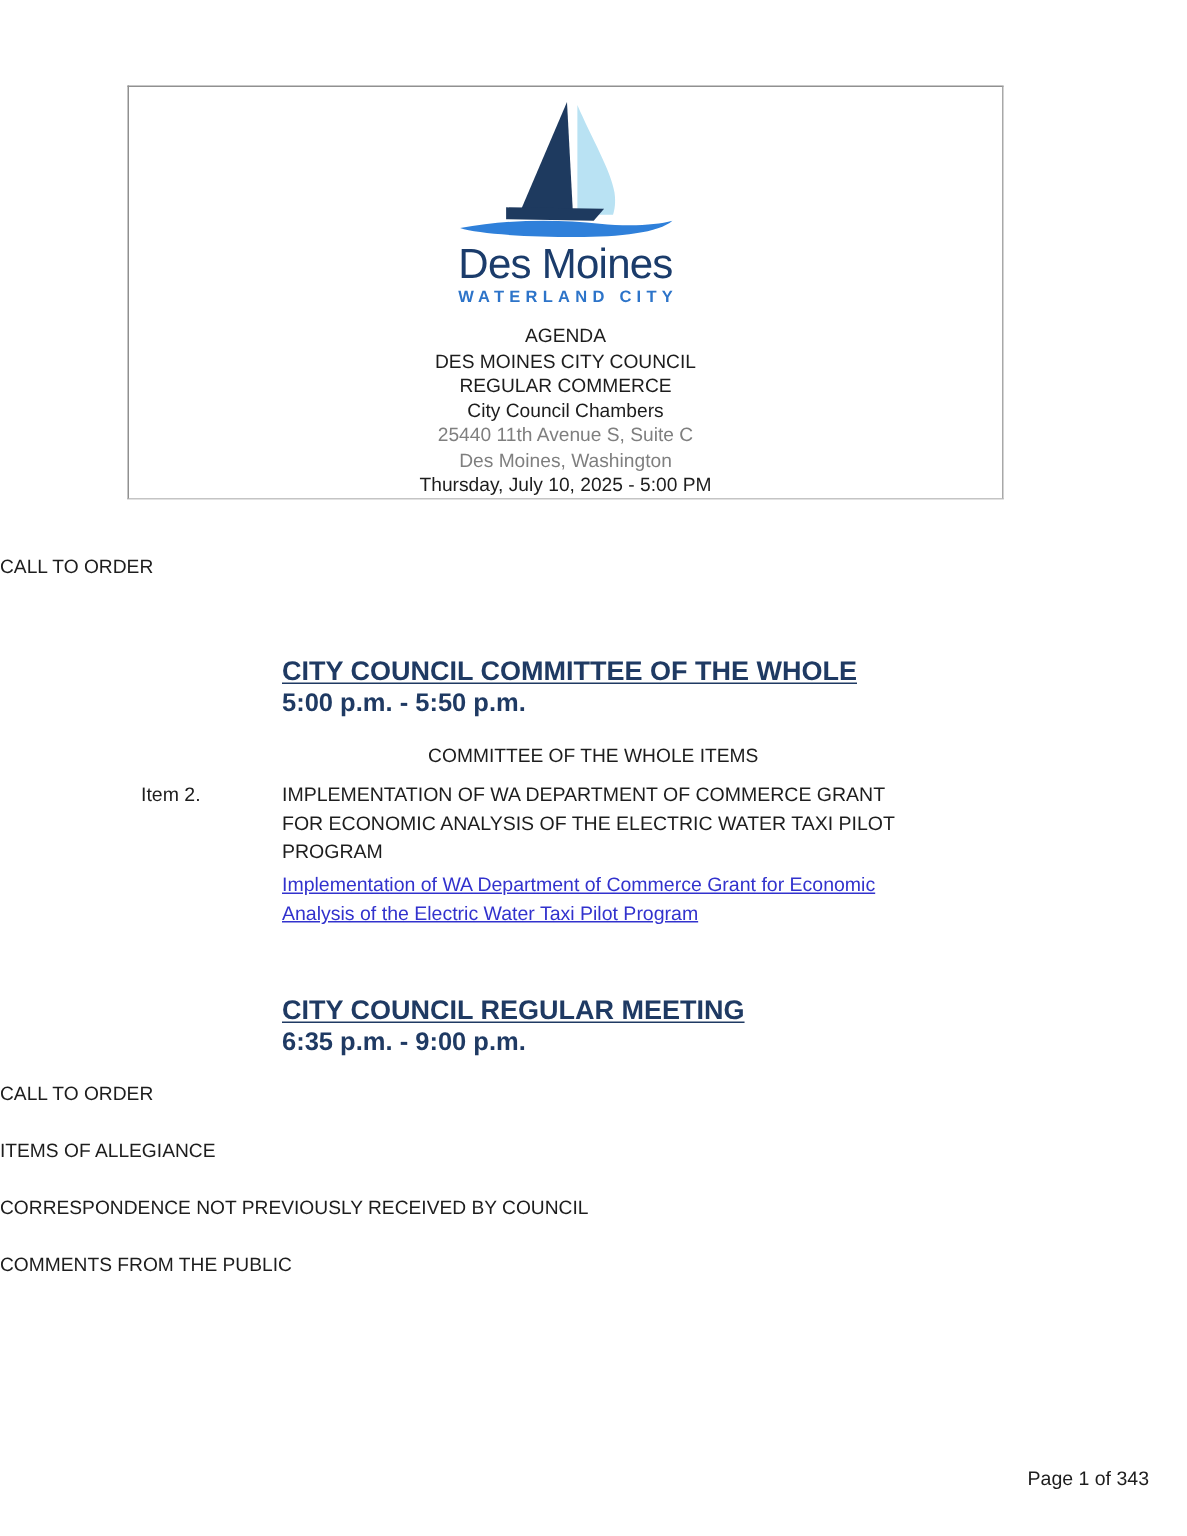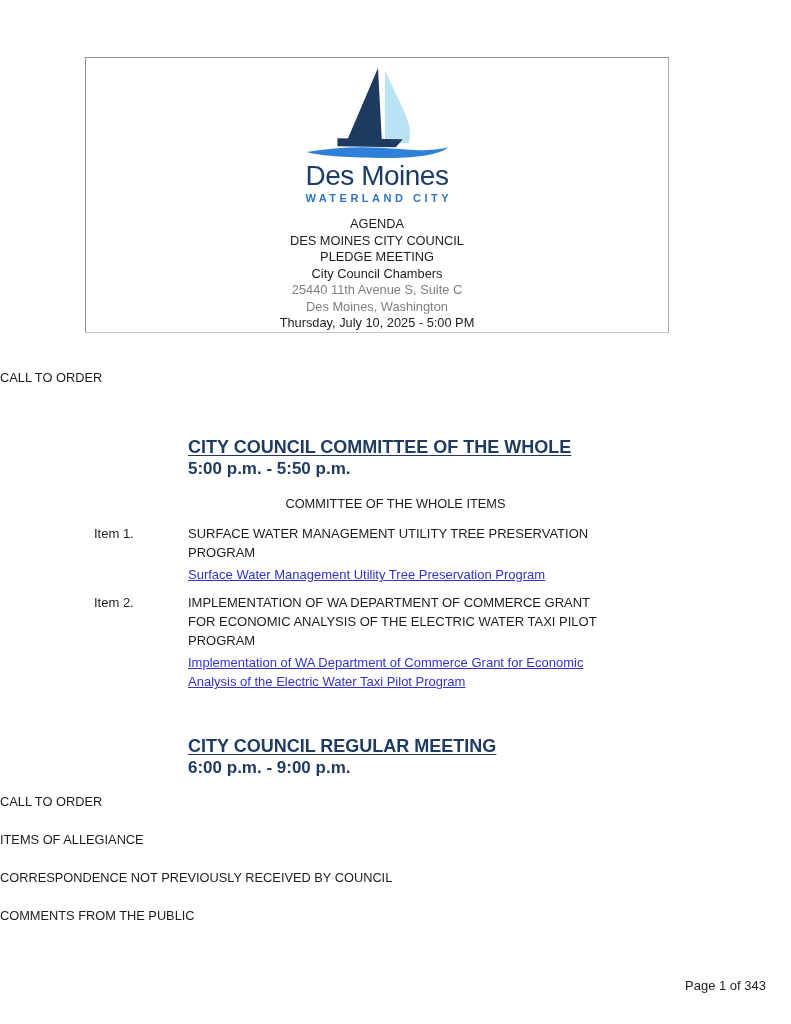--- a/index.html
+++ b/index.html
@@ -126,56 +126,49 @@
         <path d="M 83,7 C 92,28 106,52 108,66 C 109,73 108,78 107,81 L 83,81 Z" fill="var(--sail-light)"></path>
         <path d="M 35,76 L 101,77 L 94,85 L 35,84 Z" fill="var(--sail-dark)"></path>
         <path d="M 4,90 C 35,84 70,84 98,87 C 118,89 136,88 147,85 C 138,93 112,96 82,96 C 50,96 16,94 4,90 Z" fill="var(--wave-blue)"></path>
       </svg>
       <div class="brand-wordmark">Des Moines</div>
       <div class="brand-tagline">WATERLAND CITY</div>
     </div>
     <div class="meeting-info">
       <div class="mi-line">AGENDA</div>
       <div class="mi-line">DES MOINES CITY COUNCIL</div>
-      <div class="mi-line">PLEDGE MEETING</div>
+      <div class="mi-line">REGULAR COMMERCE</div>
       <div class="mi-line">City Council Chambers</div>
       <div class="mi-line muted">25440 11th Avenue S, Suite C</div>
       <div class="mi-line muted">Des Moines, Washington</div>
       <div class="mi-line">Thursday, July 10, 2025 - 5:00 PM</div>
     </div>
   </div>
 
   <div class="h-bold call-top">CALL TO ORDER</div>
 
   <div class="session session-1">
     <div><span class="session-title">CITY COUNCIL COMMITTEE OF THE WHOLE</span></div>
     <div class="session-time">5:00 p.m. - 5:50 p.m.</div>
   </div>
 
   <div class="h-bold items-heading">COMMITTEE OF THE WHOLE ITEMS</div>
 
-  <div class="agenda-item item-1">
-    <div class="item-label">Item 1.</div>
-    <div class="item-body">
-      <div class="item-title">SURFACE WATER MANAGEMENT UTILITY TREE PRESERVATION PROGRAM</div>
-      <a class="item-link" href="#">Surface Water Management Utility Tree Preservation Program</a>
-    </div>
-  </div>
 
   <div class="agenda-item item-2">
     <div class="item-label">Item 2.</div>
     <div class="item-body">
       <div class="item-title">IMPLEMENTATION OF WA DEPARTMENT OF COMMERCE GRANT FOR ECONOMIC ANALYSIS OF THE ELECTRIC WATER TAXI PILOT PROGRAM</div>
       <a class="item-link" href="#">Implementation of WA Department of Commerce Grant for Economic Analysis of the Electric Water Taxi Pilot Program</a>
     </div>
   </div>
 
   <div class="session session-2">
     <div><span class="session-title">CITY COUNCIL REGULAR MEETING</span></div>
-    <div class="session-time">6:00 p.m. - 9:00 p.m.</div>
+    <div class="session-time">6:35 p.m. - 9:00 p.m.</div>
   </div>
 
   <div class="h-bold r-item-0">CALL TO ORDER</div>
   <div class="h-bold r-item">ITEMS OF ALLEGIANCE</div>
   <div class="h-bold r-item">CORRESPONDENCE NOT PREVIOUSLY RECEIVED BY COUNCIL</div>
   <div class="h-bold r-item">COMMENTS FROM THE PUBLIC</div>
 
   <div class="page-footer">Page 1 of 343</div>
 
 </div>

